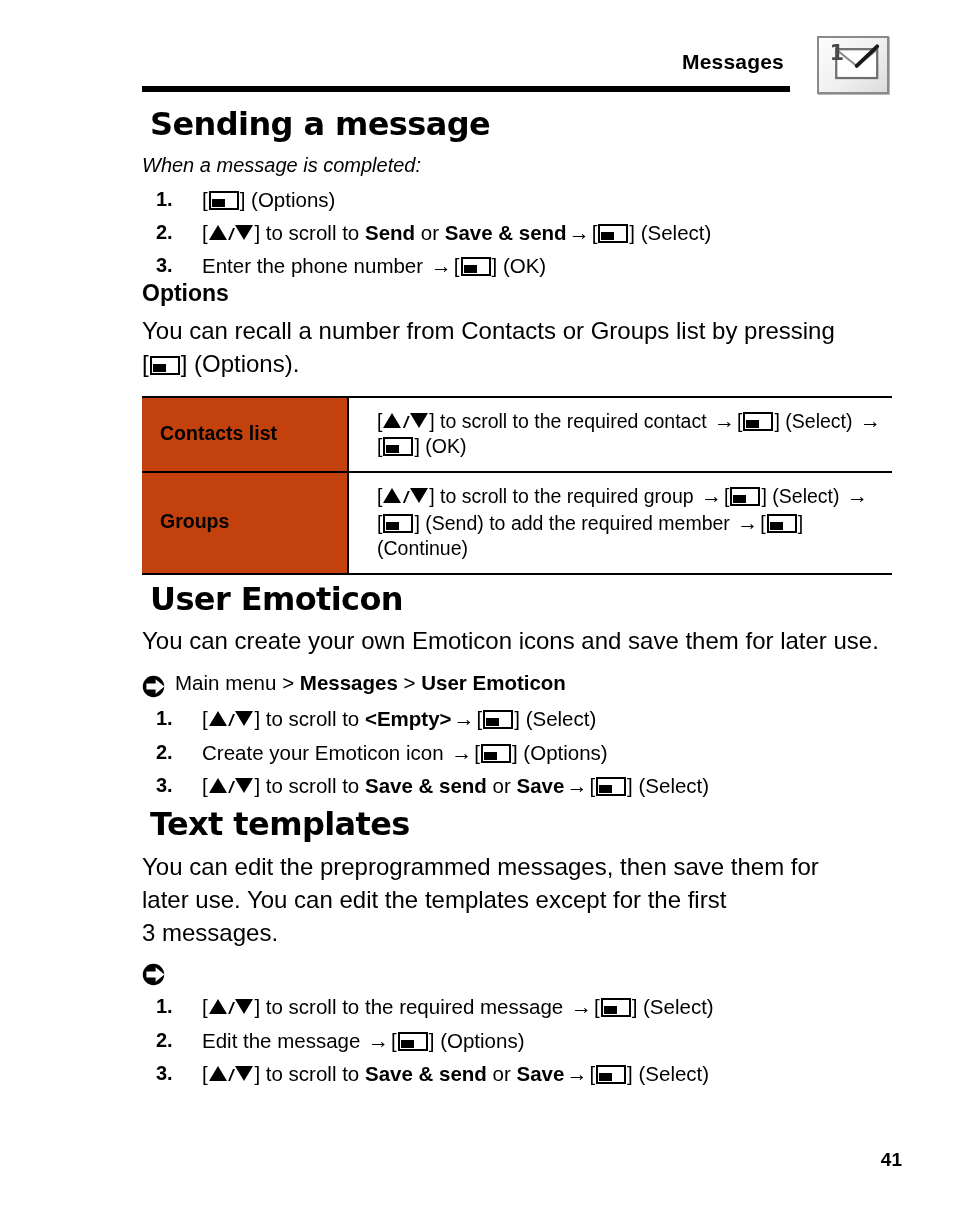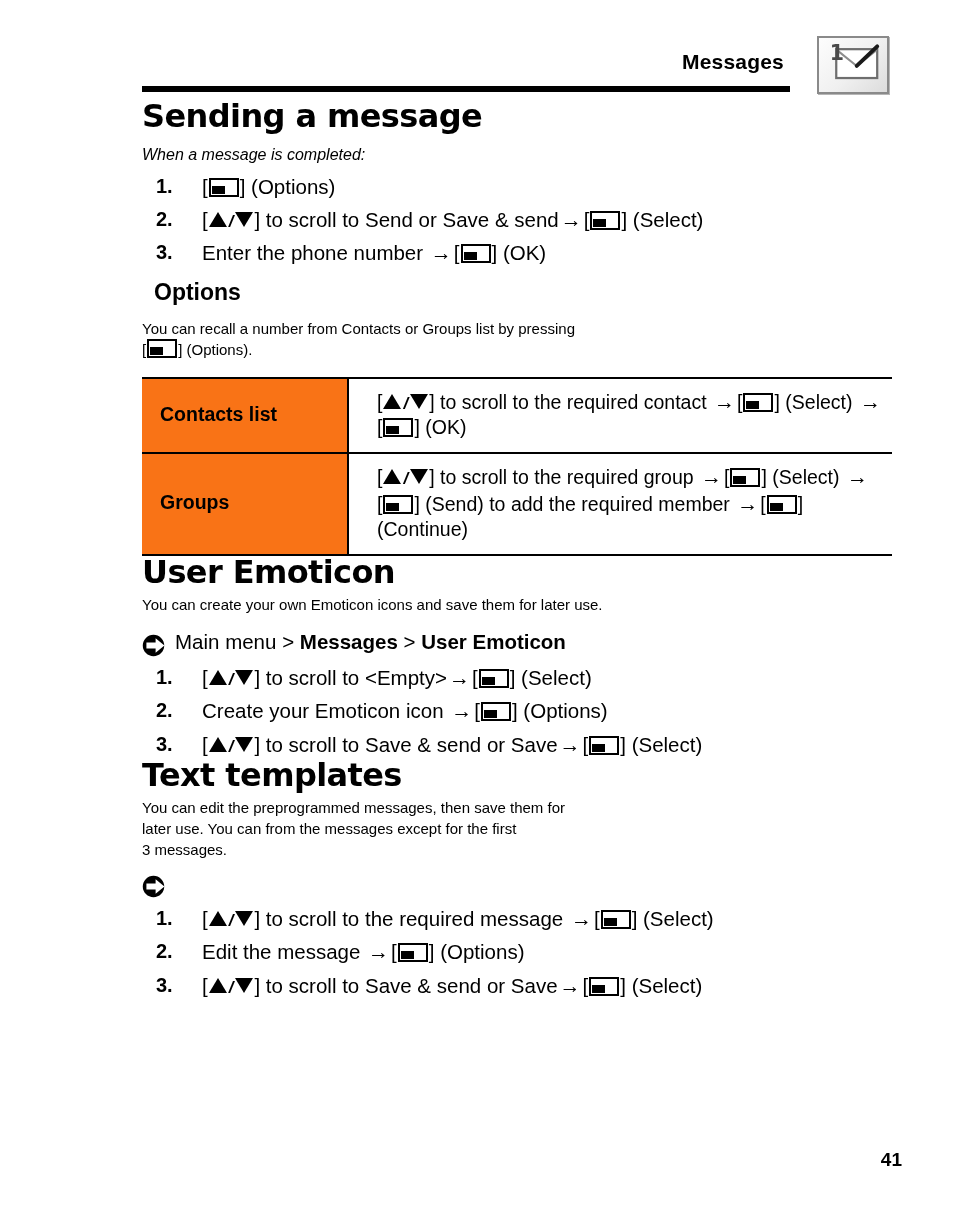--- a/index.html
+++ b/index.html
@@ -66,41 +66,41 @@
     left: 142px;
     top: 100px;
     width: 760px;
   }
 
   h1.h-title {
     font-family: "DejaVu Sans", sans-serif;
     font-size: 32px;
     font-weight: bold;
     letter-spacing: -0.6px;
-    margin: 0;
+    margin: 8px;
     line-height: 1.05;
   }
   .sec-gap-top { margin-top: 22px; }
 
   .italic-line {
-    font-size: 16px;
+    font-size: 20px;
     font-style: italic;
     margin-top: 11px;
     line-height: 1.25;
   }
 
   h2.h-sub {
     font-size: 23px;
     font-weight: bold;
-    margin: 12px;
+    margin: 0;
     line-height: 1.2;
   }
 
   p.body-text {
-    font-size: 15px;
+    font-size: 24px;
     line-height: 1.38;
     margin: 6px 0 0 0;
   }
 
   
   ol.steps {
     list-style: none;
     margin: 8px 0 0 0;
     padding: 0;
   }
@@ -179,41 +179,41 @@
     border-right: 9px solid transparent;
     border-top: 15px solid #000;
   }
   .slash {
     font-style: italic;
     font-weight: bold;
     font-size: 17px;
     margin: 0 1px;
   }
   .rarrow { font-size: 21px; padding: 0 2px; }
-  b.bold { font-weight: normal; text-align: right; }
+  b.bold { font-weight: bold; text-align: right; }
 
   
   table.opt-table {
     border-collapse: collapse;
     margin-top: 16px;
     width: 750px;
     table-layout: fixed;
   }
   table.opt-table td {
     border-top: 2.5px solid #000;
     border-bottom: 2.5px solid #000;
     padding: 9px 10px 11px 10px;
     font-size: 19.5px;
     line-height: 1.3;
     vertical-align: middle;
   }
   table.opt-table tr + tr td { border-top: none; }
   table.opt-table td.label-cell {
     width: 177px;
-    background: #f97316;
+    background: #c2410c;
     font-weight: bold;
     font-size: 19.5px;
     border-right: 2.5px solid #000;
     padding-left: 18px;
     vertical-align: middle;
   }
   table.opt-table td.desc-cell {
     padding-left: 28px;
     padding-right: 4px;
   }
@@ -305,21 +305,21 @@
         <span class="num">2.</span><span>Create your Emoticon icon </span><span class="rarrow">→</span><span>[</span><span class="softkey"></span><span>] (Options)</span>
       </li>
       <li>
         <span class="num">3.</span><span>[</span><span class="tri-up"></span><span class="slash">/</span><span class="tri-dn"></span><span>] to scroll to </span><b class="bold">Save &amp; send</b><span> or </span><b class="bold">Save</b><span class="rarrow">→</span><span>[</span><span class="softkey"></span><span>] (Select)</span>
       </li>
     </ol>
 
     <h1 class="h-title sec-gap-top">Text templates</h1>
     <p class="body-text">
       <span>You can edit the preprogrammed messages, then save them for</span><br>
-      <span>later use. You can from the messages except for the first</span><br>
+      <span>later use. You can edit the templates except for the first</span><br>
       <span>3 messages.</span>
     </p>
 
     <div class="path-line">
       <span class="arrow-circle-icon">
         <svg viewBox="0 0 24 24" xmlns="http://www.w3.org/2000/svg">
           <path d="M12 0.8 A11.2 11.2 0 1 0 12 23.2 A11.2 11.2 0 1 0 12 0.8 Z M4.6 8.8 L14.2 8.8 L14.2 4.4 L23.4 12 L14.2 19.6 L14.2 15.2 L4.6 15.2 Z" fill="#000000" fill-rule="evenodd"></path>
         </svg>
       </span>
     </div>

